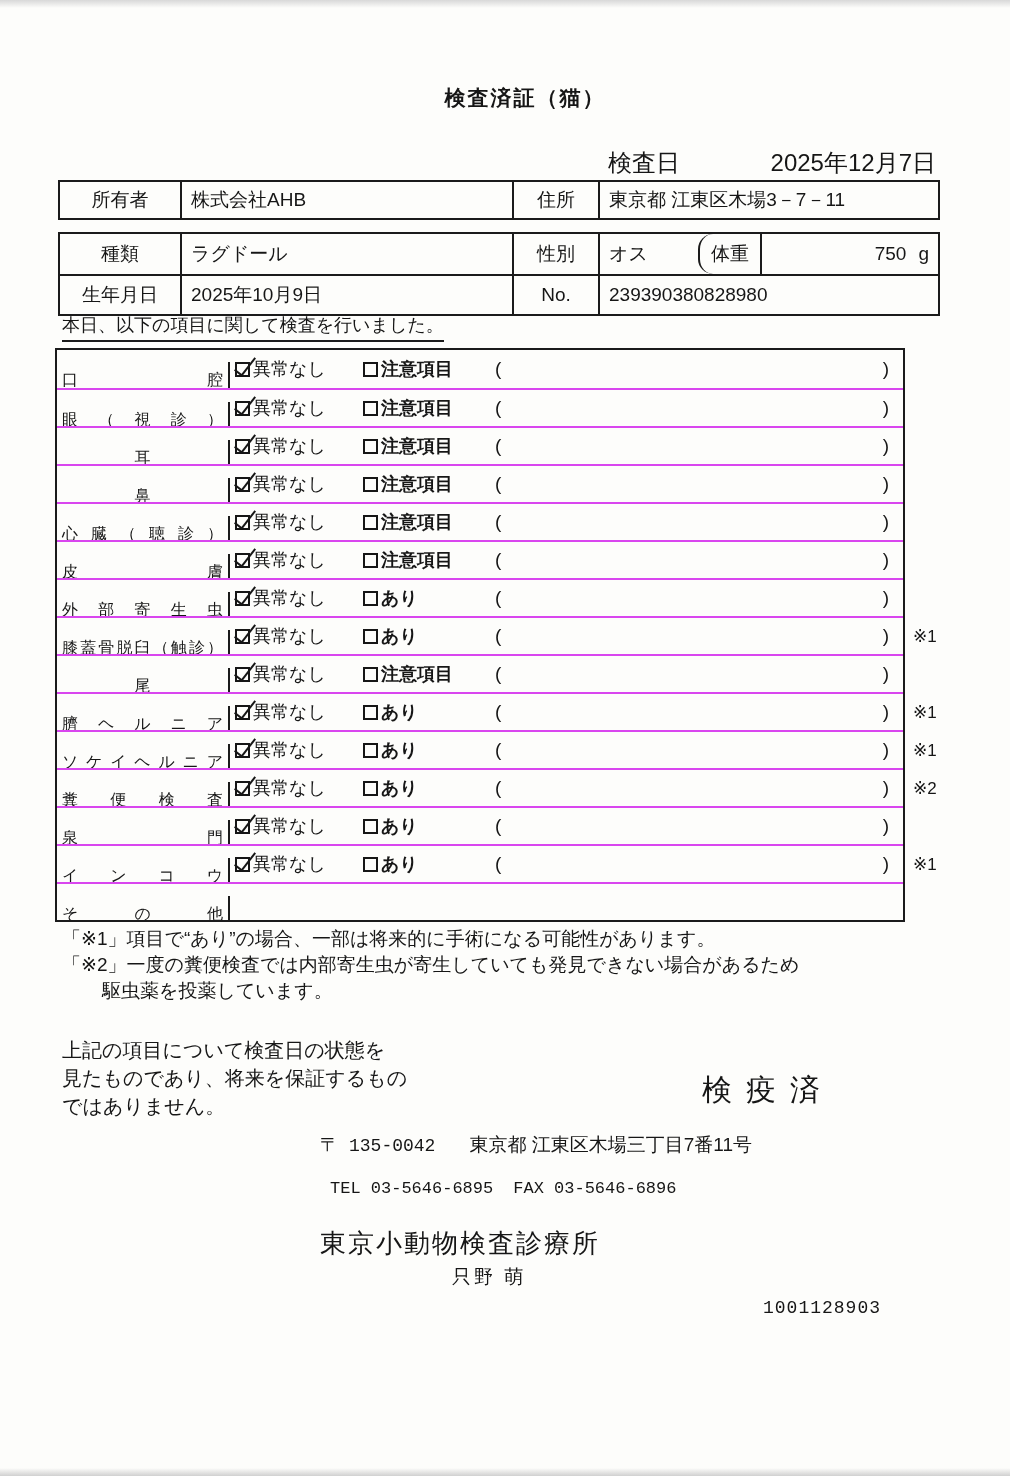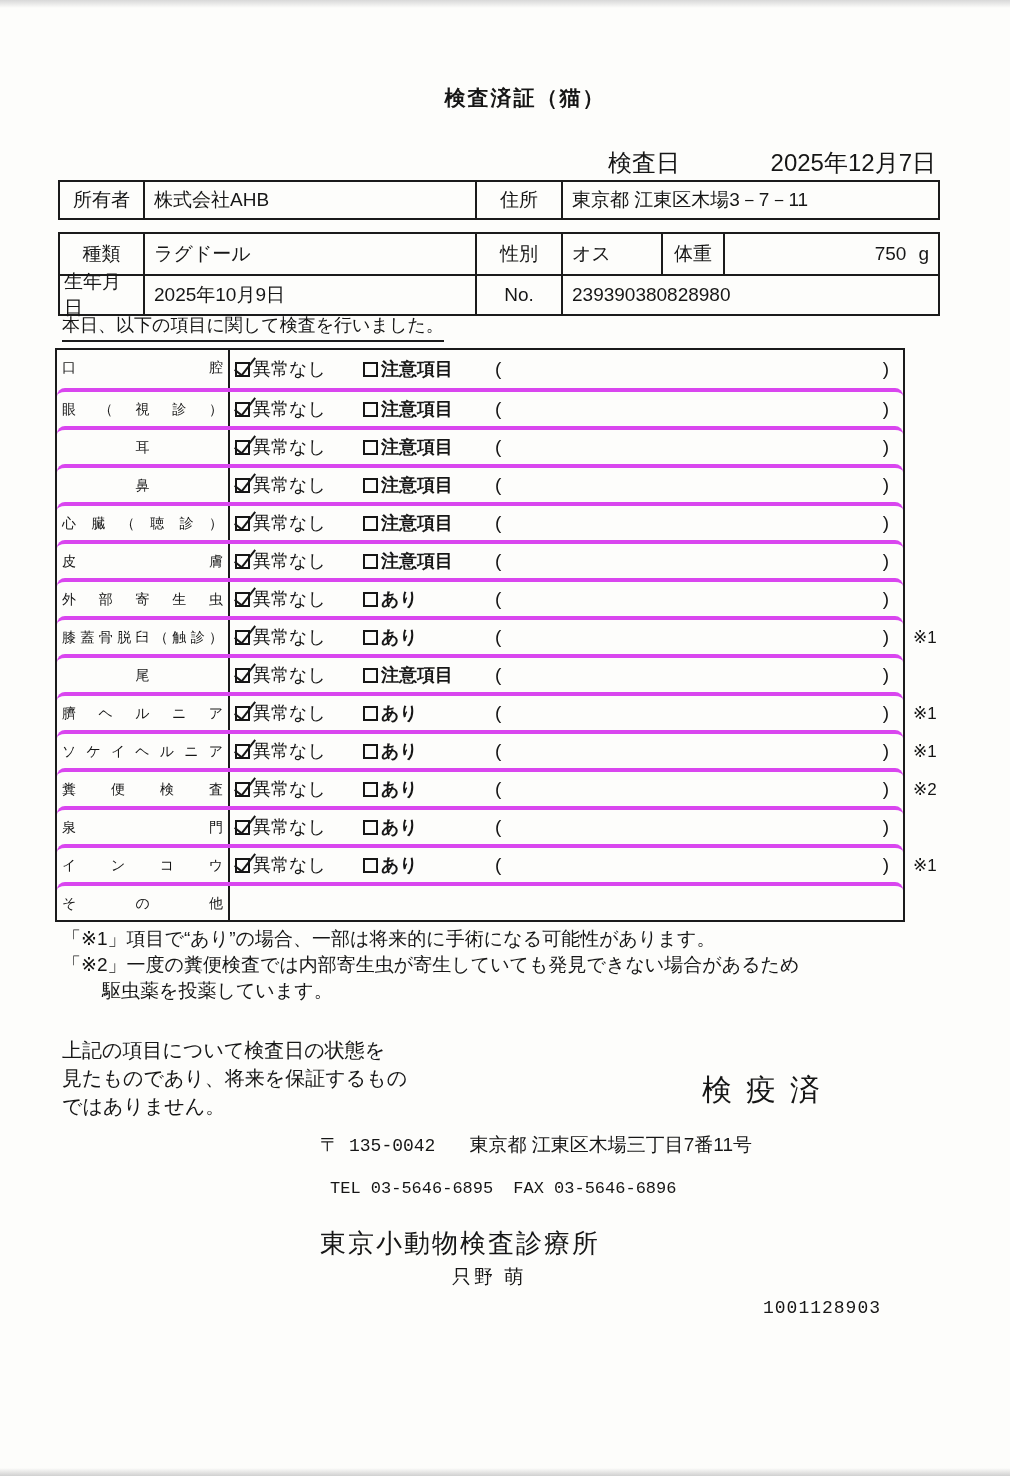--- a/index.html
+++ b/index.html
@@ -21,32 +21,32 @@
     display:flex; justify-content:space-between; font-size:24px;margin-left:44px; }
 
   .tbl { position:absolute; left:58px; right:70px; border:2px solid #1b1b1b; font-size:19px; }
   .tbl .cell { display:flex; align-items:center; border-left:2px solid #1b1b1b; padding:0 9px; }
   .tbl .cell:first-child { border-left:none; }
   .tbl .lbl { justify-content:center; padding:0 4px; }
   .owner { top:180px; height:40px; display:flex; }
   .animal { top:232px; }
   .animal .row { display:flex; height:40px; }
   .animal .row + .row { border-top:2px solid #1b1b1b; }
-  .w105{width:83px; flex:none;} .w332{width:332px; flex:none;} .w86{width:86px; flex:none;}
-  .w100{width:100px; flex:none;font-family:Liberation Serif, serif;} .w62{width:62px; flex:none;} .fx{flex:1;}
+  .w105{width:120px; flex:none;} .w332{width:332px; flex:none;} .w86{width:86px; flex:none;}
+  .w100{width:100px; flex:none;font-family:Liberation Serif, serif;} .w62{width:62px; flex:none;border-radius:15px;} .fx{flex:1;}
   .weight-val { justify-content:flex-end; padding-right:24px; gap:12px; }
 
   .intro { position:absolute; top:313px; left:62px; font-size:18px; }
   .intro span { display:inline-block; border-bottom:2px solid #1b1b1b; padding-bottom:3px; }
 
   .checklist { position:absolute; top:348px; left:55px; width:850px; border:2px solid #1b1b1b; }
   .trow { position:relative; display:flex; height:38px; }
-  .trow + .trow { border-top:4px solid #d946ef;border-radius:8px; }
+  .trow + .trow { border-top:2px solid #d946ef; }
   .tlabel { width:173px; flex:none; border-right:2px solid #1b1b1b; padding:0 5px;
-    line-height:35px; font-size:14px; text-align:justify; text-align-last:justify; overflow:hidden; }
+    line-height:35px; font-size:16px; text-align:justify; text-align-last:justify; overflow:hidden;margin-top:12px; }
   .tlabel.center { text-align:center; text-align-last:center; }
   .tcontent { flex:1; display:flex; align-items:center; font-size:18px; }
   .opt { display:inline-flex; align-items:center; }
   .opt1 { width:133px; flex:none; padding-left:5px; }
   .opt2 { width:132px; flex:none;font-weight:bold; }
   .cb { position:relative; display:inline-block; width:15px; height:15px;
     border:2px solid #161616; flex:none; margin-right:3px; }
   .cb.checked::after { content:""; position:absolute; left:3px; top:-11px; width:8px; height:21px;
     border:solid #161616; border-width:0 2.5px 2.5px 0; transform:rotate(38deg); }
   .paren { flex:1; display:flex; justify-content:space-between; padding-right:14px; font-size:19px; }

